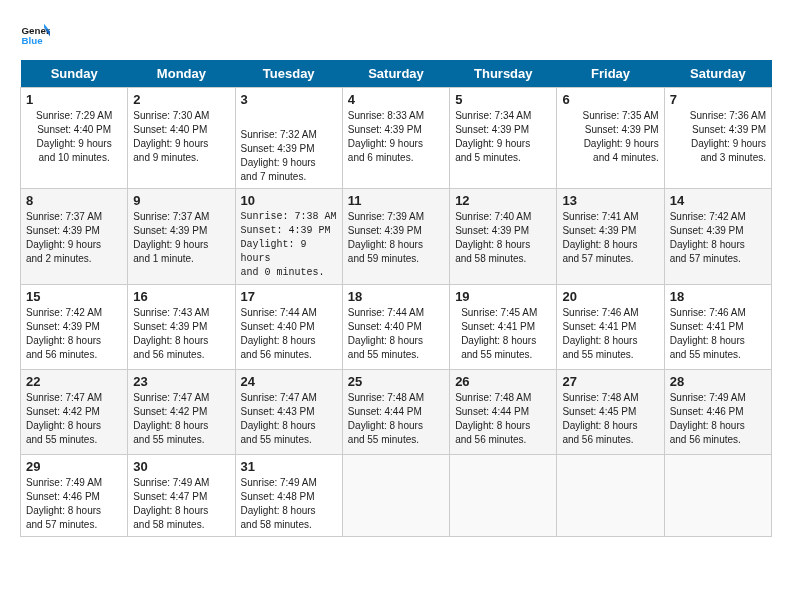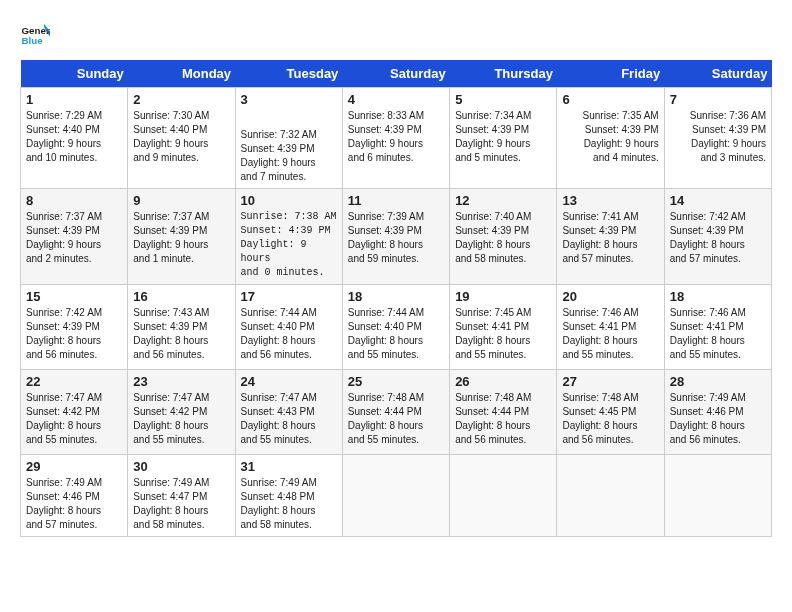--- a/index.html
+++ b/index.html
@@ -36,26 +36,26 @@
     .location {
       font-size: 16px;
       color: #333;
     }
     table {
       width: 100%;
       border-collapse: collapse;
       table-layout: fixed;
     }
     th {
-      background: #1d4ed8;
+      background: #0369a1;
       color: #fff;
       font-size: 13px;
       font-weight: bold;
       padding: 6px 4px;
-      text-align: right;
+      text-align: center;
       margin-top: 34px;
     }
     td {
       border: 1px solid #ccc;
       vertical-align: top;
       padding: 4px 5px;
       font-size: 10px;
       color: #222;
       height: 85px;
     }
@@ -108,21 +108,21 @@
         <th>Saturday</th>
         <th>Thursday</th>
         <th>Friday</th>
         <th>Saturday</th>
       </tr>
   </thead>
   <tbody id="calendar-body">
       <tr>
         <td>
           <span class="day-num">1</span>
-          <div class="cell-text" style="white-space: pre-line;">Sunrise: 7:29 AM
+          <div class="cell-text" style="white-space: pre-line; text-align: center;">Sunrise: 7:29 AM
 Sunset: 4:40 PM
 Daylight: 9 hours
 and 10 minutes.</div>
         </td>
         <td>
           <span class="day-num">2</span>
           <div class="cell-text" style="white-space: pre-line;">Sunrise: 7:30 AM
 Sunset: 4:40 PM
 Daylight: 9 hours
 and 9 minutes.</div>
@@ -238,21 +238,21 @@
         </td>
         <td>
           <span class="day-num">18</span>
           <div class="cell-text" style="white-space: pre-line;">Sunrise: 7:44 AM
 Sunset: 4:40 PM
 Daylight: 8 hours
 and 55 minutes.</div>
         </td>
         <td>
           <span class="day-num">19</span>
-          <div class="cell-text" style="white-space: pre-line;">Sunrise: 7:45 AM
+          <div class="cell-text" style="white-space: pre-line; margin-left: 6px;">Sunrise: 7:45 AM
 Sunset: 4:41 PM
 Daylight: 8 hours
 and 55 minutes.</div>
         </td>
         <td>
           <span class="day-num">20</span>
           <div class="cell-text" style="white-space: pre-line;">Sunrise: 7:46 AM
 Sunset: 4:41 PM
 Daylight: 8 hours
 and 55 minutes.</div>

